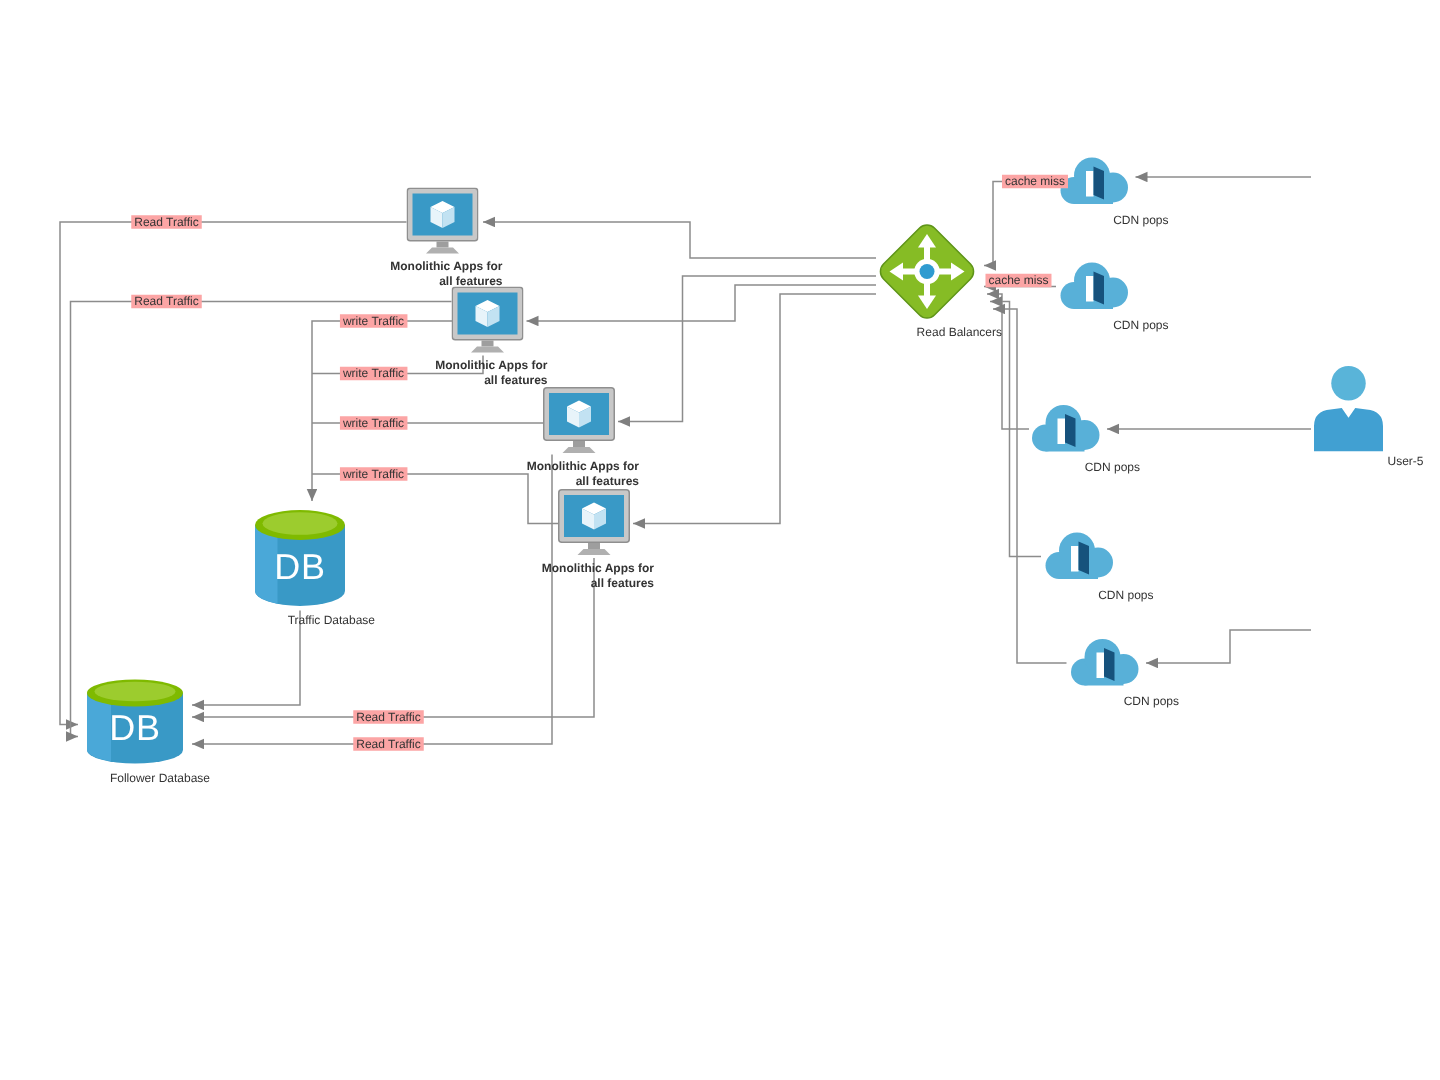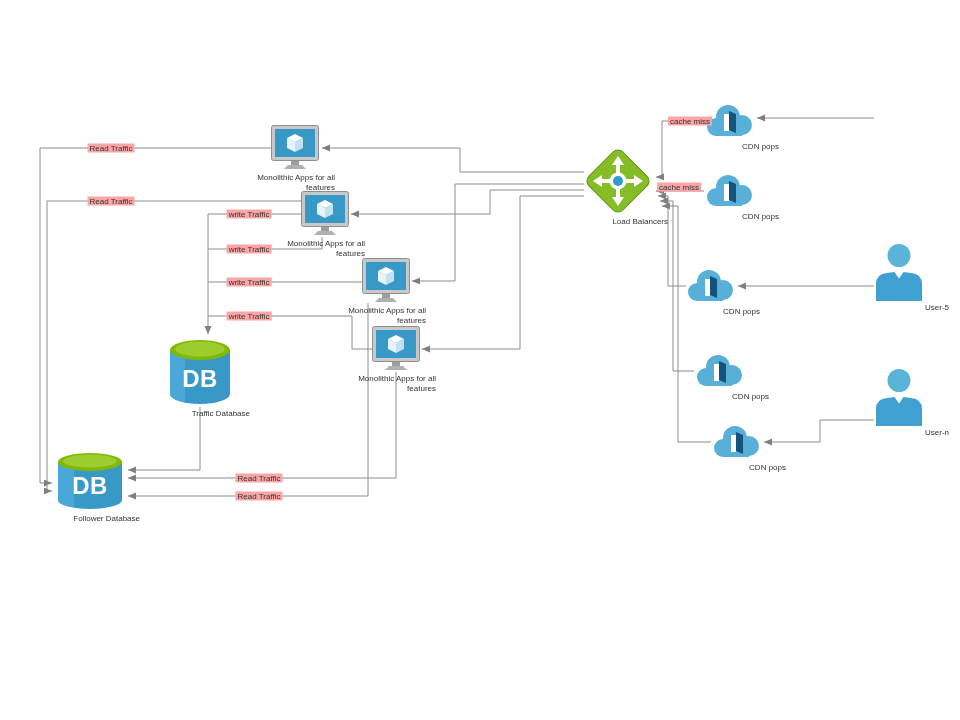--- a/index.html
+++ b/index.html
@@ -6,29 +6,29 @@
   html,body { background:#ffffff; font-family:"Liberation Sans", sans-serif; }
   .canvas { position:relative; width:960px; height:720px; background:#ffffff; overflow:hidden; }
   .connectors { position:absolute; left:0; top:0; pointer-events:none; }
   .node { position:absolute; }
   .node svg { display:block; }
   .node-label {
     position:absolute; top:100%; left:50%; transform:translateX(-50%);
     margin-top:2px; width:100px; text-align:right;
     font-size:8px; line-height:1.25; color:#333333; white-space:normal;
   }
-  .node-label.w80 { width:80px; }
+  .node-label.w80 { width:80px;font-weight:bold; }
   .edge-label {
     position:absolute; transform:translate(-50%,-50%);
     font-size:8px; color:#333333; background:#fca5a5; padding:0 2px;
     white-space:nowrap;
   }
   .db-text {
     position:absolute; left:50%; transform:translate(-50%,-50%);
-    color:#ffffff; font-weight:bold; font-size:24px; letter-spacing:0.5px;
+    color:#ffffff; font-weight:normal; font-size:24px; letter-spacing:0.5px;
   }
 </style>
 </head>
 <body>
 
 <div class="canvas">
 
   <svg class="connectors" width="960" height="720">
     <defs>
       <marker id="arrow" markerWidth="9" markerHeight="8" refX="8" refY="3.5" orient="auto" markerUnits="userSpaceOnUse">
@@ -132,21 +132,21 @@
       </g>
       <g fill="#ffffff">
         <polygon points="38,9 32,18 44,18"></polygon>
         <polygon points="38,59 32,50 44,50"></polygon>
         <polygon points="13,34 22,28 22,40"></polygon>
         <polygon points="63,34 54,28 54,40"></polygon>
       </g>
       <circle cx="38" cy="34" r="8.5" fill="#ffffff"></circle>
       <circle cx="38" cy="34" r="5" fill="#2f9bd0"></circle>
     </svg></span>
-    <div class="node-label">Load Balancers</div>
+    <div class="node-label">Read Balancers</div>
   </div>
 
   <div class="node" style="left:703px;top:102px;">
     <span><svg width="52" height="38" viewBox="0 0 52 38">
       <g fill="#58b0d8">
         <circle cx="13" cy="25" r="9"></circle>
             <circle cx="25" cy="15" r="12"></circle>
             <circle cx="39" cy="23" r="10"></circle>
         <rect x="13" y="24" width="26" height="10"></rect>
       </g>
@@ -214,27 +214,20 @@
 
 
   <div class="node" style="left:874px;top:243px;">
     <span><svg width="50" height="58" viewBox="0 0 50 58">
       <circle cx="25" cy="12.5" r="11.5" fill="#59b4d9"></circle>
       <path d="M2 58 L2 41 Q2 31 13 30 L20.5 29 L25 35.5 L29.5 29 L37 30 Q48 31 48 41 L48 58 Z" fill="#41a0d2"></path>
     </svg></span>
     <div class="node-label">User-5</div>
   </div>
 
-  <div class="node" style="left:874px;top:368px;">
-    <span><svg width="50" height="58" viewBox="0 0 50 58">
-      <circle cx="25" cy="12.5" r="11.5" fill="#59b4d9"></circle>
-      <path d="M2 58 L2 41 Q2 31 13 30 L20.5 29 L25 35.5 L29.5 29 L37 30 Q48 31 48 41 L48 58 Z" fill="#41a0d2"></path>
-    </svg></span>
-    <div class="node-label">User-n</div>
-  </div>
 
   <div class="node" style="left:167px;top:337px;">
     <span><svg width="66" height="70" viewBox="0 0 66 70">
       <path d="M3 13 L3 57 A30 10 0 0 0 63 57 L63 13 Z" fill="#3999c6"></path>
       <path d="M3 13 L3 57 A30 10 0 0 0 18 65.5 L18 13 Z" fill="#4aa8d8"></path>
       <ellipse cx="33" cy="13" rx="30" ry="10" fill="#7fba00"></ellipse>
       <ellipse cx="33" cy="12" rx="25" ry="7.5" fill="#9ccc2e"></ellipse>
     </svg></span>
     <span class="db-text" style="top:42px;">DB</span>
     <div class="node-label">Traffic Database</div>

